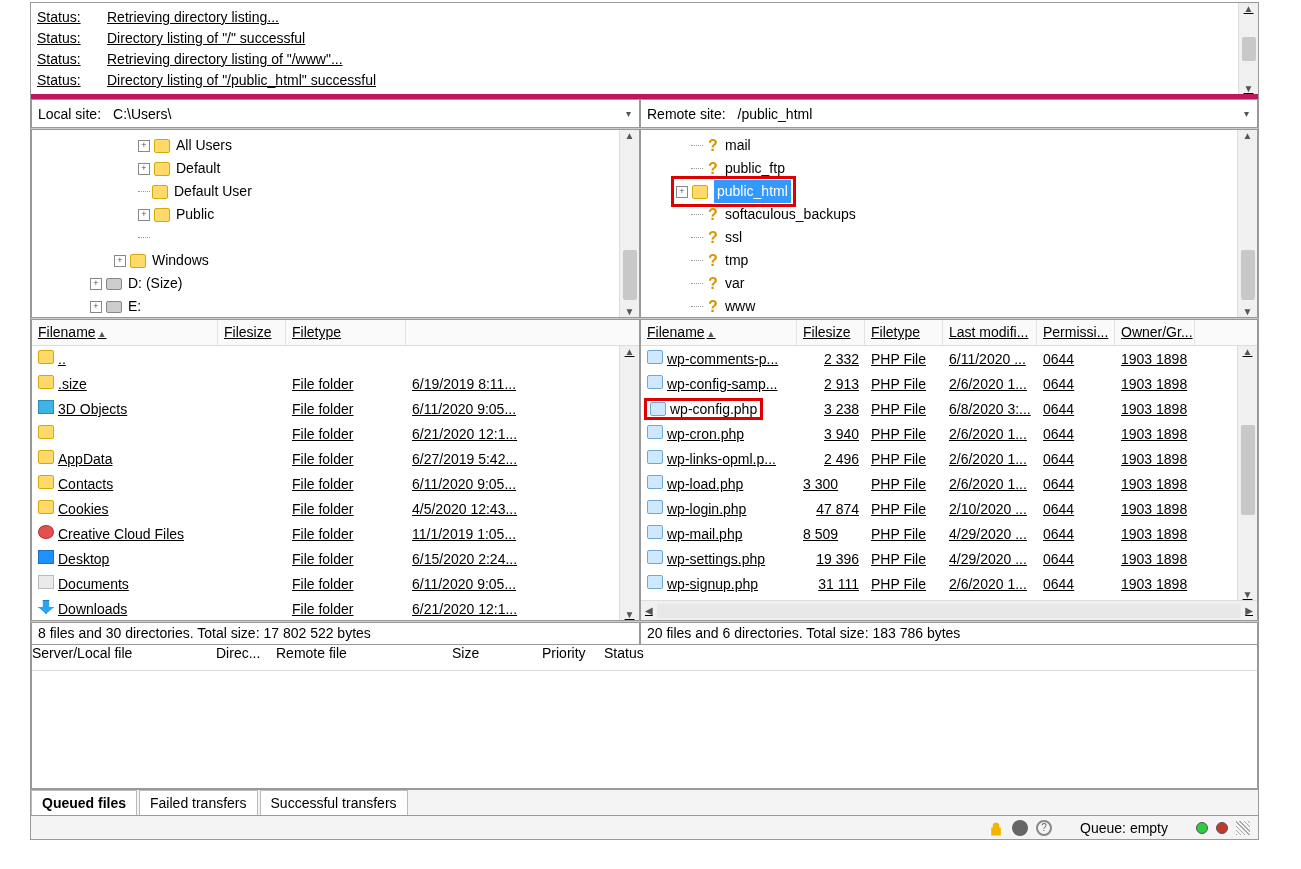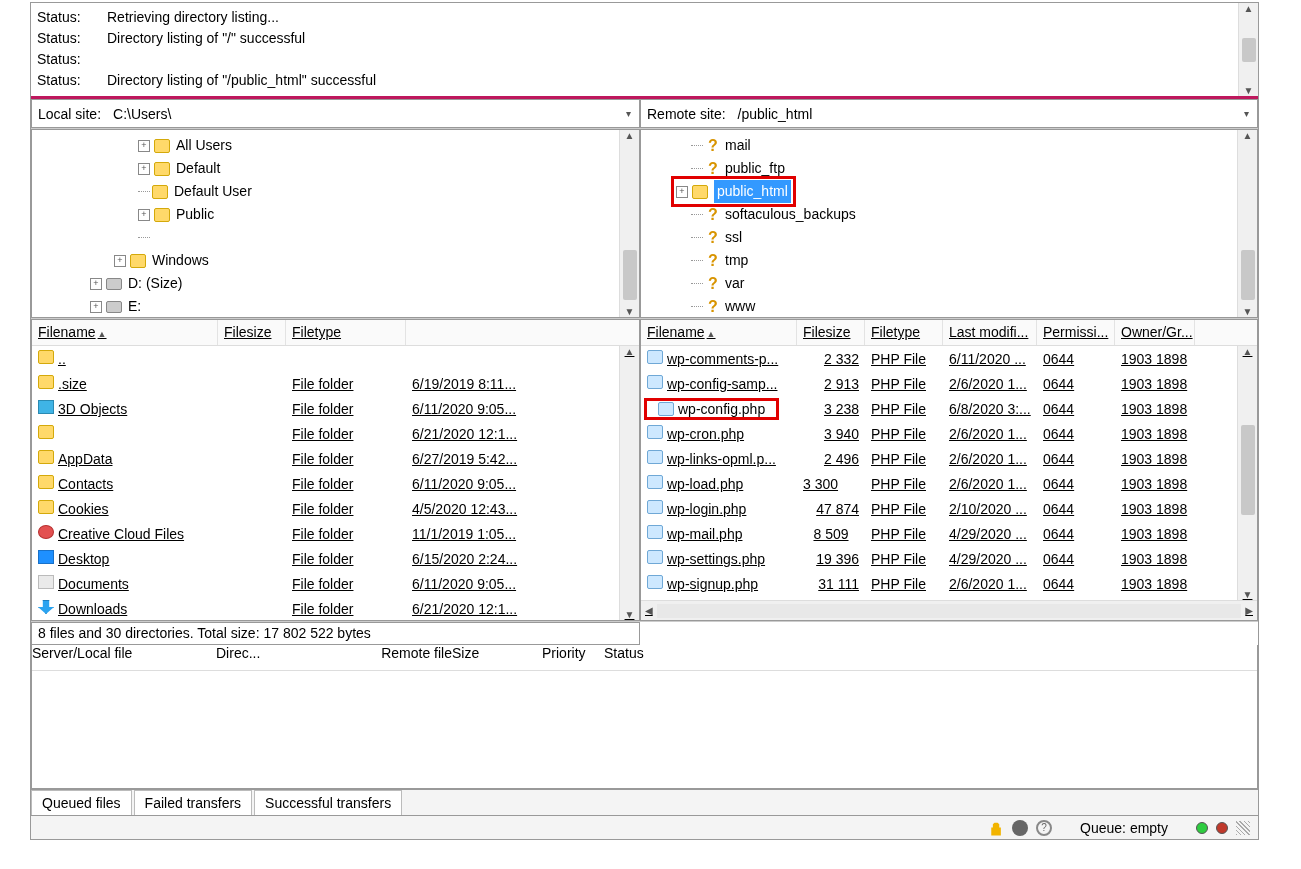--- a/index.html
+++ b/index.html
@@ -1,19 +1,19 @@
 <!DOCTYPE html>
 <html><head>
 <meta charset="utf-8">
 <style>
 * { box-sizing: border-box; margin: 0; padding: 0; font-family: "Segoe UI", Tahoma, sans-serif; font-size: 14px; color: #000; }
 body { background: #fff; width: 1301px; height: 869px; overflow: hidden; position: relative; }
 .app { border: 1px solid #999; position: absolute; left: 30px; top: 2px; right: 42px; bottom: 29px; display: flex; flex-direction: column; background: #fff; }
 
-.log-panel { height: 96px; border-bottom: 3px solid #be185d; display: flex; }
+.log-panel { height: 96px; border-bottom: 5px solid #be185d; display: flex; text-decoration: underline; }
 .log-content { flex: 1; padding: 4px 6px; overflow: hidden; }
 .log-row { display: flex; gap: 20px; line-height: 21px; }
 .log-label { width: 50px; }
 .log-scroll { width: 20px; background: #f0f0f0; border-left: 1px solid #ddd; display: flex; flex-direction: column; align-items: center; justify-content: space-between; }
 .log-scroll .arrow, .vscroll .arrow { font-size: 10px; color: #555; user-select: none; }
 .log-scroll .thumb, .vscroll .thumb { width: 14px; height: 24px; background: #c8c8c8; border-radius: 2px; }
 
 .site-row { display: flex; height: 30px; border-bottom: 1px solid #ccc; }
 .site-side { display: flex; align-items: center; border: 1px solid #999; }
 .site-side.left { width: 609px; }
@@ -68,21 +68,21 @@
 .status-side { padding: 2px 6px; border: 1px solid #999; }
 .status-side.left { width: 609px; }
 .status-side.right { flex: 1; }
 
 .queue-panel { flex: 1; border: 1px solid #999; display: flex; flex-direction: column; border-top: none; }
 .queue-header { display: flex; height: 26px; border-bottom: 1px solid #ddd; }
 .queue-body { flex: 1; }
 
 .tabs-row { display: flex; height: 26px; border-top: 1px solid #999; background: #f4f4f4; align-items: center; }
 .tab { padding: 4px 10px; border: 1px solid #bbb; border-bottom: none; background: #fff; margin-right: 2px; }
-.tab.active { font-weight: normal; }
+.tab.active { font-weight: bold; }
 
 .bottom-bar { height: 24px; border-top: 1px solid #999; display: flex; align-items: center; justify-content: flex-end; background: #f4f4f4; padding: 0 8px; gap: 8px; }
 .bb-icon { width: 16px; height: 16px; display: inline-block; }
 .bb-lock { background: #f2b400; clip-path: polygon(20% 50%, 20% 100%, 80% 100%, 80% 50%, 70% 50%, 70% 30%, 60% 20%, 40% 20%, 30% 30%, 30% 50%); }
 .bb-gear { background: #666; border-radius: 50%; }
 .bb-help { border: 2px solid #888; border-radius: 50%; text-align: center; font-size: 10px; line-height: 12px; color: #666; }
 .led { width: 12px; height: 12px; border-radius: 50%; border: 1px solid #555; display: inline-block; }
 .led.green { background: #2ecc40; }
 .led.red { background: #c0392b; }
 .grip { width: 14px; height: 14px; background: repeating-linear-gradient(45deg, #aaa 0 1px, transparent 1px 3px); }
@@ -99,20 +99,21 @@
         <div class="log-row">
           <span class="log-label">Status:</span>
           <span>Retrieving directory listing...</span>
         </div>
         <div class="log-row">
           <span class="log-label">Status:</span>
           <span>Directory listing of "/" successful</span>
         </div>
         <div class="log-row">
           <span class="log-label">Status:</span>
+          <span>Retrieving directory listing of "/www"...</span>
         </div>
         <div class="log-row">
           <span class="log-label">Status:</span>
           <span>Directory listing of "/public_html" successful</span>
         </div>
       </div>
     <div class="log-scroll">
       <span class="arrow">▲</span>
       <div class="thumb"></div>
       <span class="arrow">▼</span>
@@ -358,21 +359,21 @@
             </div>
             <div class="list-row-item">
               <span class="cell" style="width:156px"><span class="file-icon fi-php"></span><span>wp-config-samp...</span></span>
               <span class="cell" style="width:68px;text-align:right">2 913</span>
               <span class="cell" style="width:78px">PHP File</span>
               <span class="cell" style="width:94px">2/6/2020 1...</span>
               <span class="cell" style="width:78px">0644</span>
               <span class="cell" style="width:80px">1903 1898</span>
             </div>
             <div class="list-row-item">
-              <span class="cell" style="width:156px;padding:0 3px"><span class="row-highlight" style="display:inline-flex;align-items:center;padding:0 11px">
+              <span class="cell" style="width:156px;padding:0 3px"><span class="row-highlight" style="display:inline-flex;align-items:center;padding:0 3px">
                   <span class="file-icon fi-php"></span>
                   <span>wp-config.php</span>
                 </span></span>
               <span class="cell" style="width:68px;text-align:right">3 238</span>
               <span class="cell" style="width:78px">PHP File</span>
               <span class="cell" style="width:94px">6/8/2020 3:...</span>
               <span class="cell" style="width:78px">0644</span>
               <span class="cell" style="width:80px">1903 1898</span>
             </div>
             <div class="list-row-item">
@@ -402,21 +403,21 @@
             <div class="list-row-item">
               <span class="cell" style="width:156px"><span class="file-icon fi-php"></span><span>wp-login.php</span></span>
               <span class="cell" style="width:68px;text-align:right">47 874</span>
               <span class="cell" style="width:78px">PHP File</span>
               <span class="cell" style="width:94px">2/10/2020 ...</span>
               <span class="cell" style="width:78px">0644</span>
               <span class="cell" style="width:80px">1903 1898</span>
             </div>
             <div class="list-row-item">
               <span class="cell" style="width:156px"><span class="file-icon fi-php"></span><span>wp-mail.php</span></span>
-              <span class="cell" style="width:68px;text-align:center">8 509</span>
+              <span class="cell" style="width:68px;text-align:left">8 509</span>
               <span class="cell" style="width:78px">PHP File</span>
               <span class="cell" style="width:94px">4/29/2020 ...</span>
               <span class="cell" style="width:78px">0644</span>
               <span class="cell" style="width:80px">1903 1898</span>
             </div>
             <div class="list-row-item">
               <span class="cell" style="width:156px"><span class="file-icon fi-php"></span><span>wp-settings.php</span></span>
               <span class="cell" style="width:68px;text-align:right">19 396</span>
               <span class="cell" style="width:78px">PHP File</span>
               <span class="cell" style="width:94px">4/29/2020 ...</span>
@@ -443,27 +444,28 @@
       <div class="hscroll">
         <span class="harrow">◀</span>
         <div class="htrack"></div>
         <span class="harrow">▶</span>
       </div>
     </div>
   </div>
 
   <div class="status-row">
     <div class="status-side left">8 files and 30 directories. Total size: 17 802 522 bytes</div>
+    <div class="status-side right">20 files and 6 directories. Total size: 183 786 bytes</div>
   </div>
 
   <div class="queue-panel">
     <div class="queue-header" id="queue-header">
         <div class="col" style="width: 184px;">Server/Local file</div>
         <div class="col" style="width: 60px;">Direc...</div>
-        <div class="col" style="width: 176px; text-align: right;">Remote file</div>
+        <div class="col" style="width: 176px;">Remote file</div>
         <div class="col" style="width: 90px;">Size</div>
         <div class="col" style="width: 62px;">Priority</div>
         <div class="col" style="width: 140px;">Status</div>
       </div>
     <div class="queue-body"></div>
   </div>
 
   <div class="tabs-row">
     <div class="tab active">Queued files</div>
     <div class="tab">Failed transfers</div>

